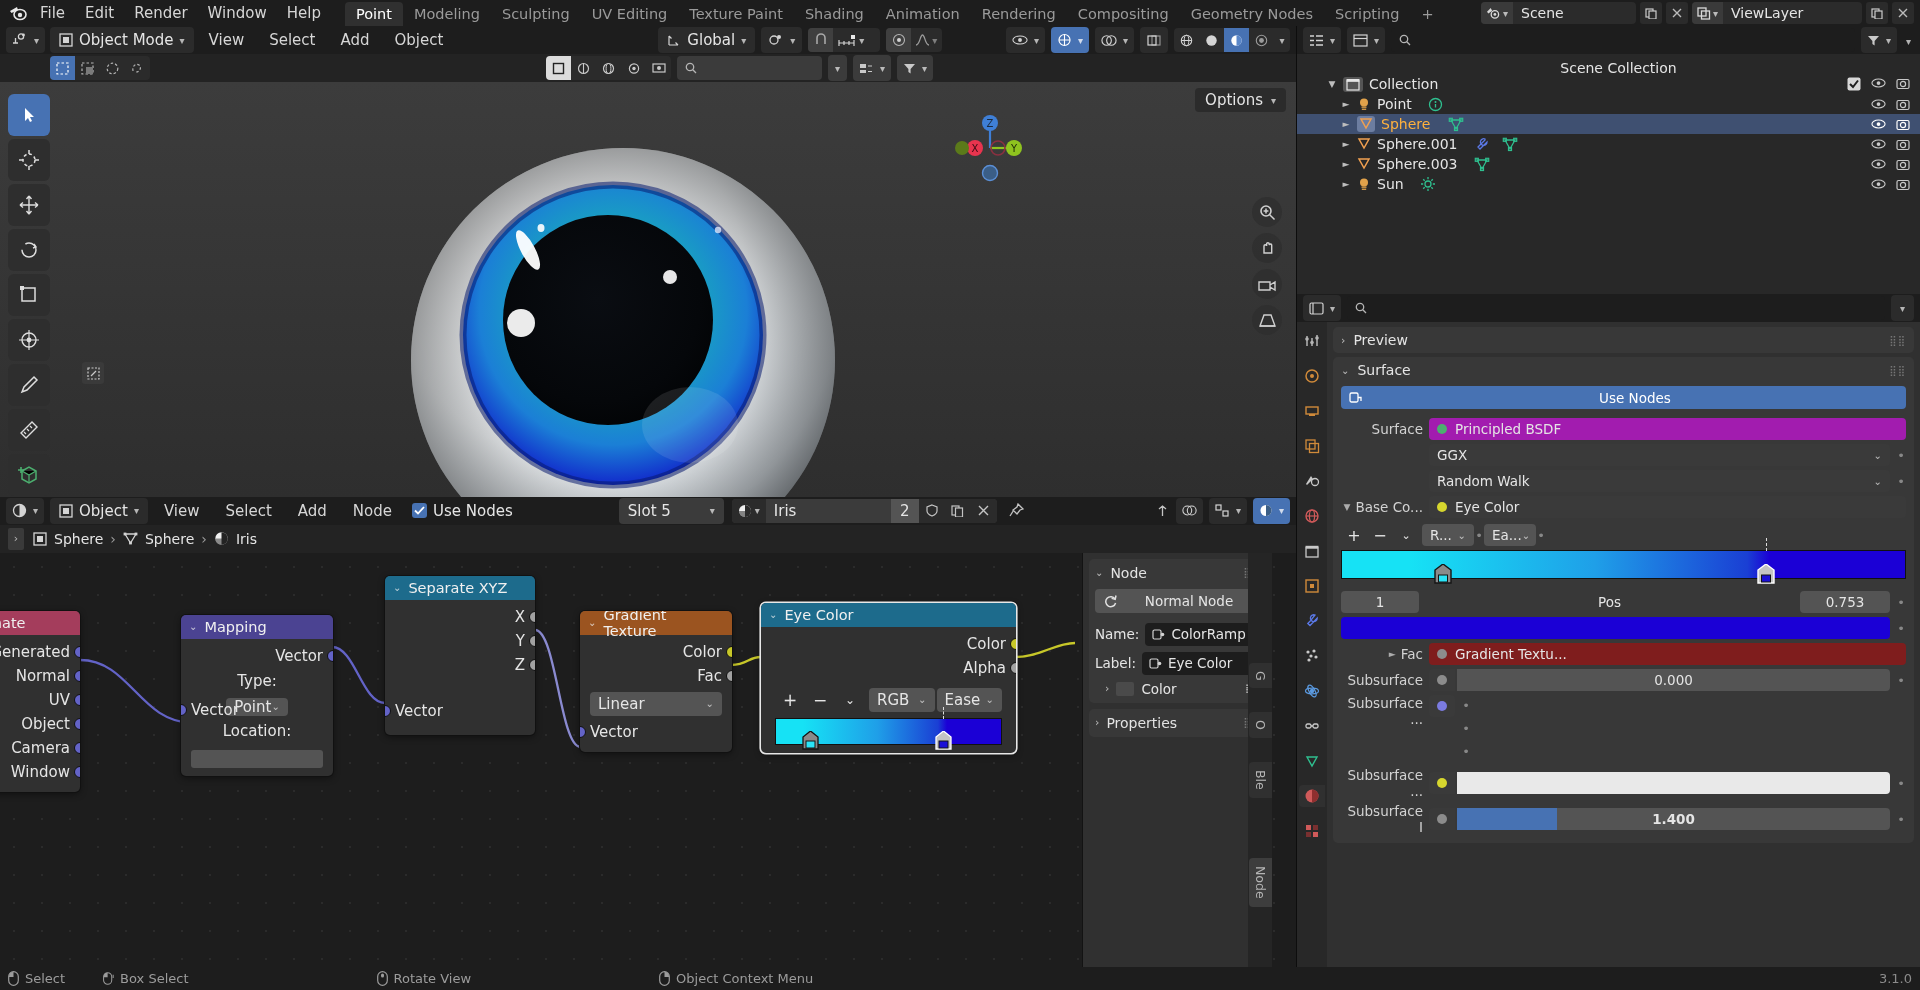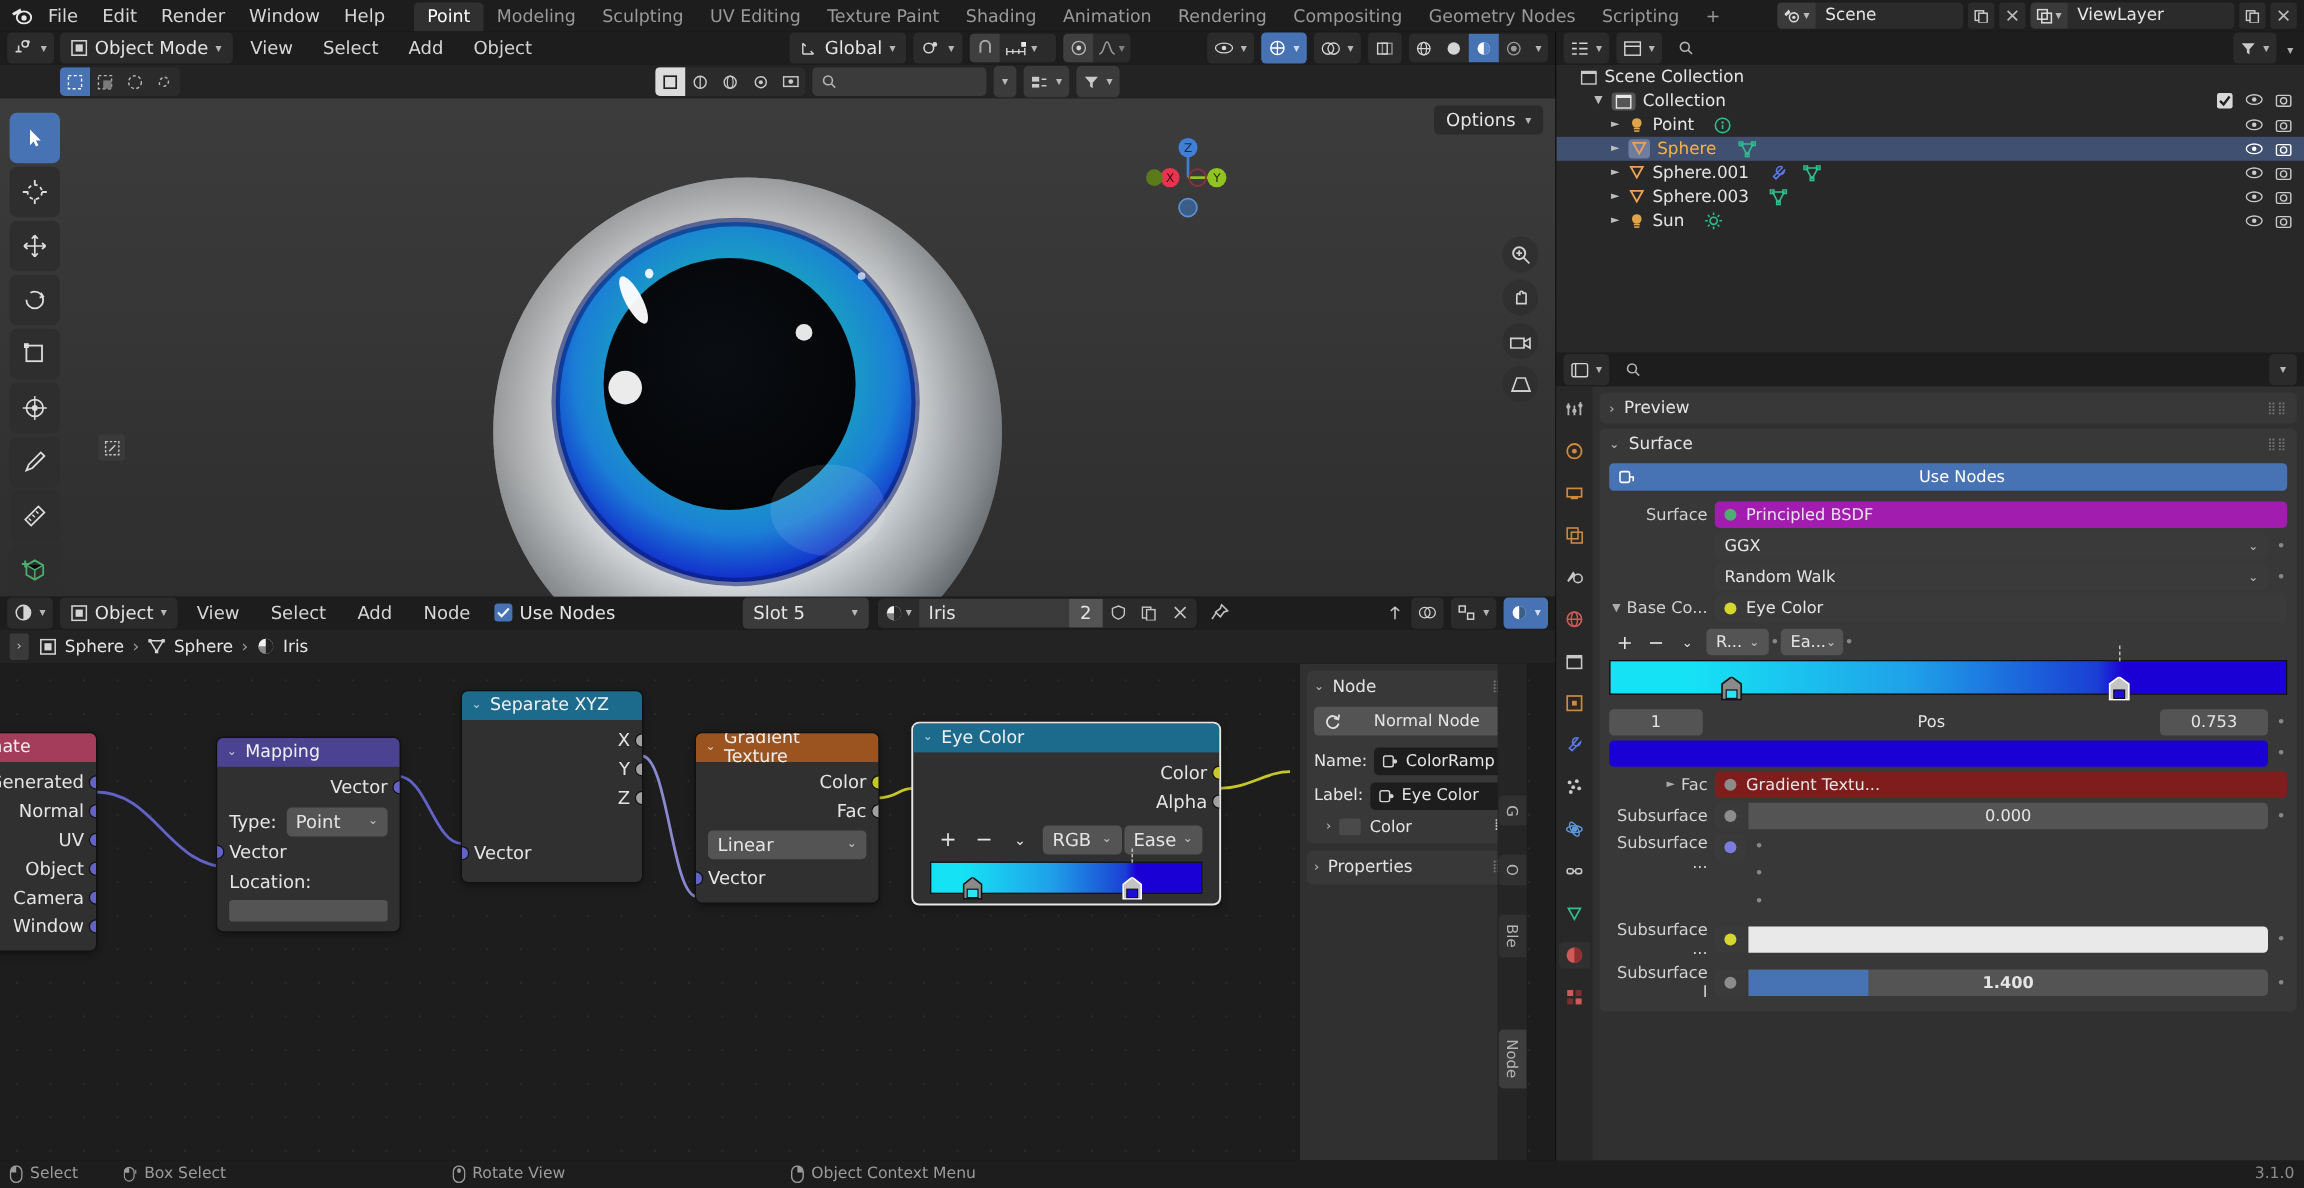--- a/index.html
+++ b/index.html
@@ -74,21 +74,21 @@
   .node .hdr { height:24px; display:flex; align-items:center; gap:7px;
                padding:0 8px; font-size:14.5px; color:#f0f0f0; }
   .node .body { padding:5px 0 8px; position:relative; }
   .sock { display:flex; align-items:center; height:24px; position:relative; padding:0 10px; }
   .sock.out { justify-content:flex-end; }
   .dot { width:12px; height:12px; border-radius:50%; position:absolute;
          border:1px solid #111; }
   .dot.l { left:-6px; } .dot.r { right:-6px; }
   .nselect { margin:4px 10px; background:#545454; border-radius:4px; height:24px;
              display:flex; align-items:center; justify-content:space-between; padding:0 8px; }
-  .nrow { display:flex; align-items:center; gap:8px; padding:0 10px; height:26px; }
+  .nrow { display:flex; align-items:center; gap:8px; padding:0 10px; height:26px;flex-direction:column; }
 
   
   #nPanel { position:absolute; right:24px; top:0px; width:190px; background:#303030;
             border-left:1px solid #131313; height:100%; }
   .pBox { background:#383838; border-radius:5px; margin:6px; padding:6px; }
   .pHdr { display:flex; align-items:center; gap:7px; font-size:14px; color:#e3e3e3; }
   .grip { margin-left:auto; color:#777; font-size:10px; letter-spacing:1px; line-height:5px; }
   #nTabs { position:absolute; right:0; top:0; width:24px; height:100%;
            background:#252525; display:flex; flex-direction:column;
            align-items:center; padding-top:110px; gap:24px; }
@@ -967,21 +967,21 @@
           </svg>
         <span class="chev">▾</span>
       </div>
       <div style="padding:0 3px;">
         <span class="chev">▾</span>
       </div>
     </div>
 
     <div id="outliner">
 
-      <div class="olRow" style="padding-left:20px;">
+      <div class="olRow" style="padding-left:20px;flex-direction:column;">
         <svg width="14" height="13" viewBox="0 0 14 13">
             <rect x="1" y="3" width="12" height="9" fill="none" stroke="#c9c9c9" stroke-width="1.2"></rect>
             <rect x="0.5" y="1" width="13" height="2.6" fill="#c9c9c9"></rect>
           </svg>
         <span>Scene Collection</span>
       </div>
 
       <div class="olRow" style="padding-left:30px;">
         <span class="tri">▼</span>
         <span style="background:#555; border-radius:3px; padding:1px 3px; display:flex;">

